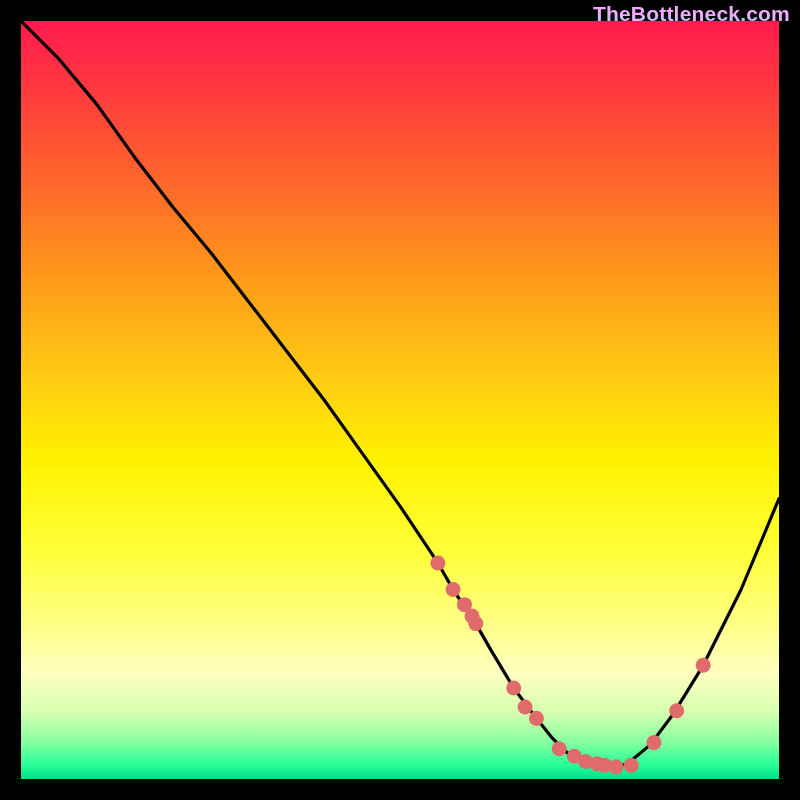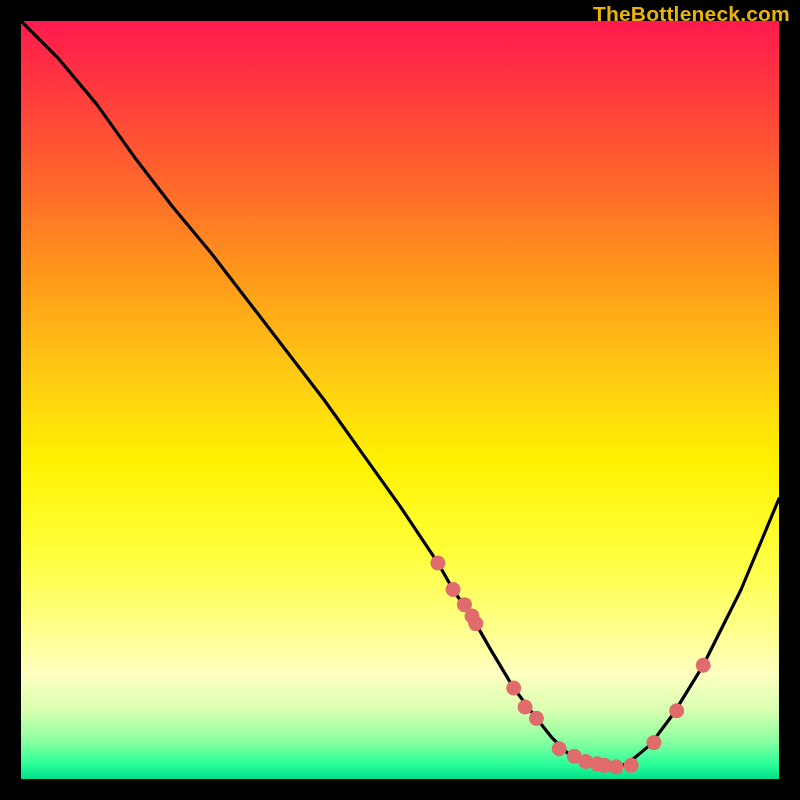--- a/index.html
+++ b/index.html
@@ -32,21 +32,21 @@
       #00e08a 100%
     );
   }
   .watermark {
     position: absolute;
     top: 2px;
     right: 10px;
     font-family: Arial, Helvetica, sans-serif;
     font-size: 21px;
     font-weight: 600;
-    color: #eab308;
+    color: #f0abfc;
     letter-spacing: 0.2px;
   }
   svg.curve {
     position: absolute;
     left: 0;
     top: 0;
     width: 758px;
     height: 758px;
   }
 </style>

